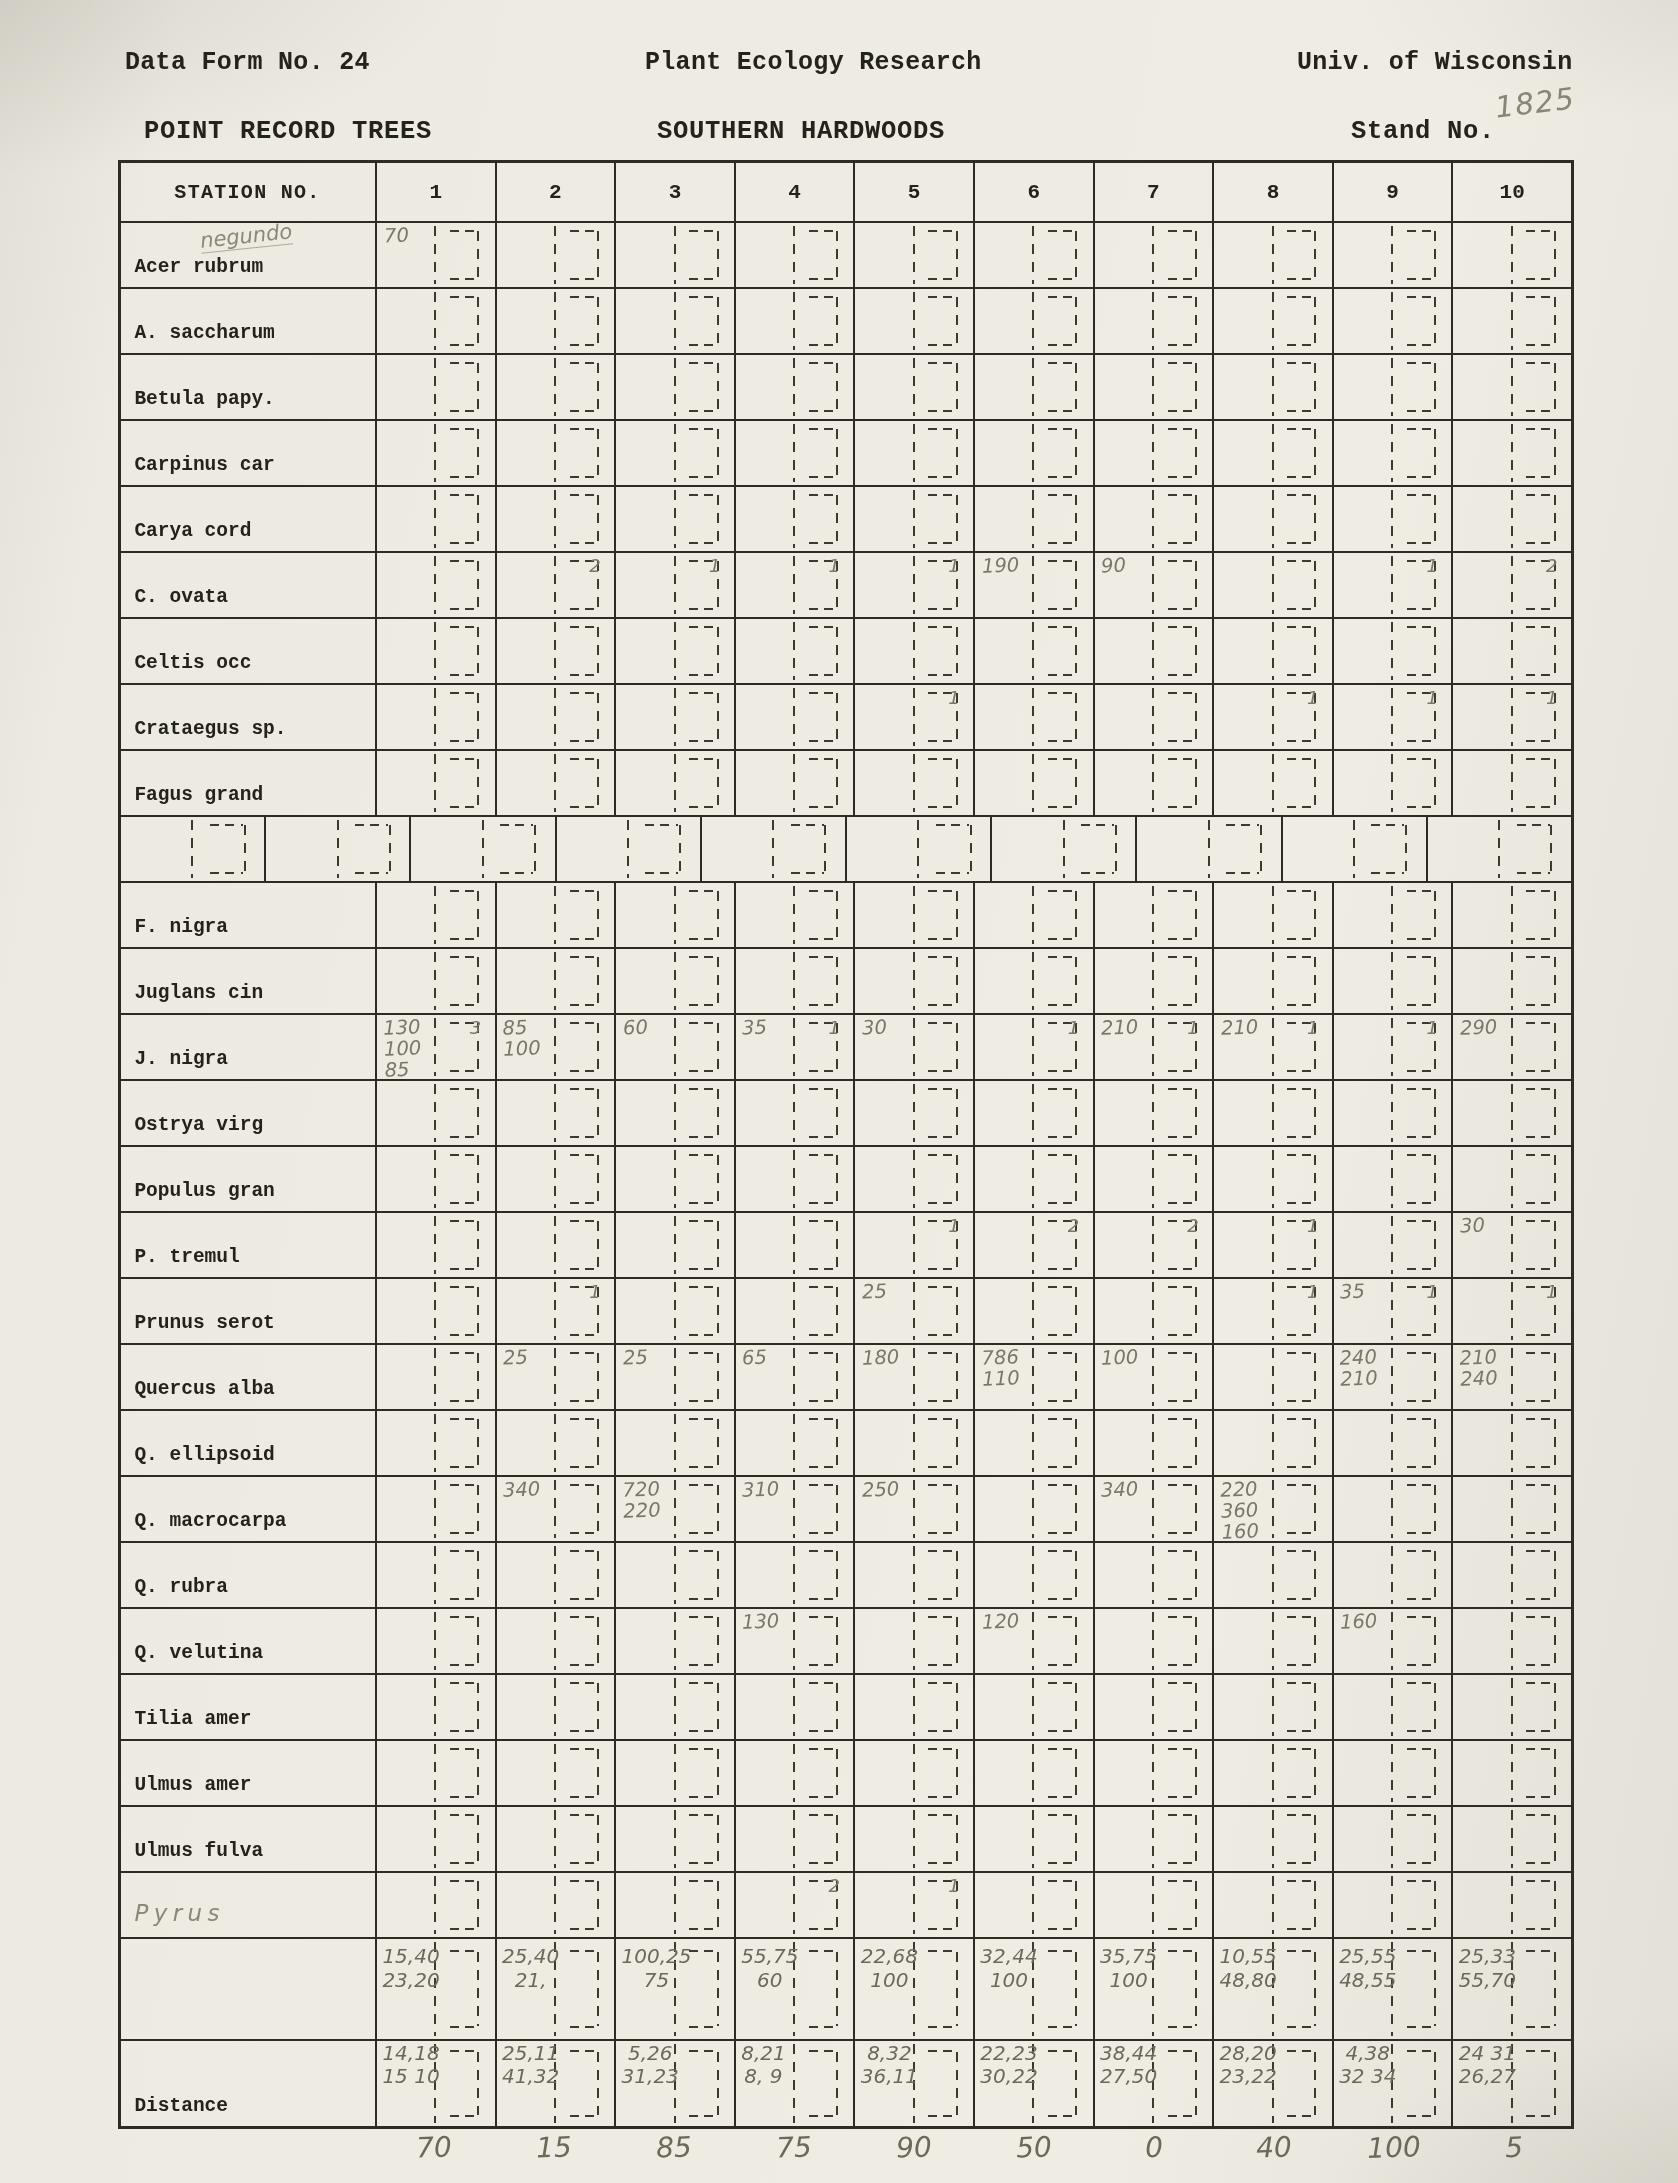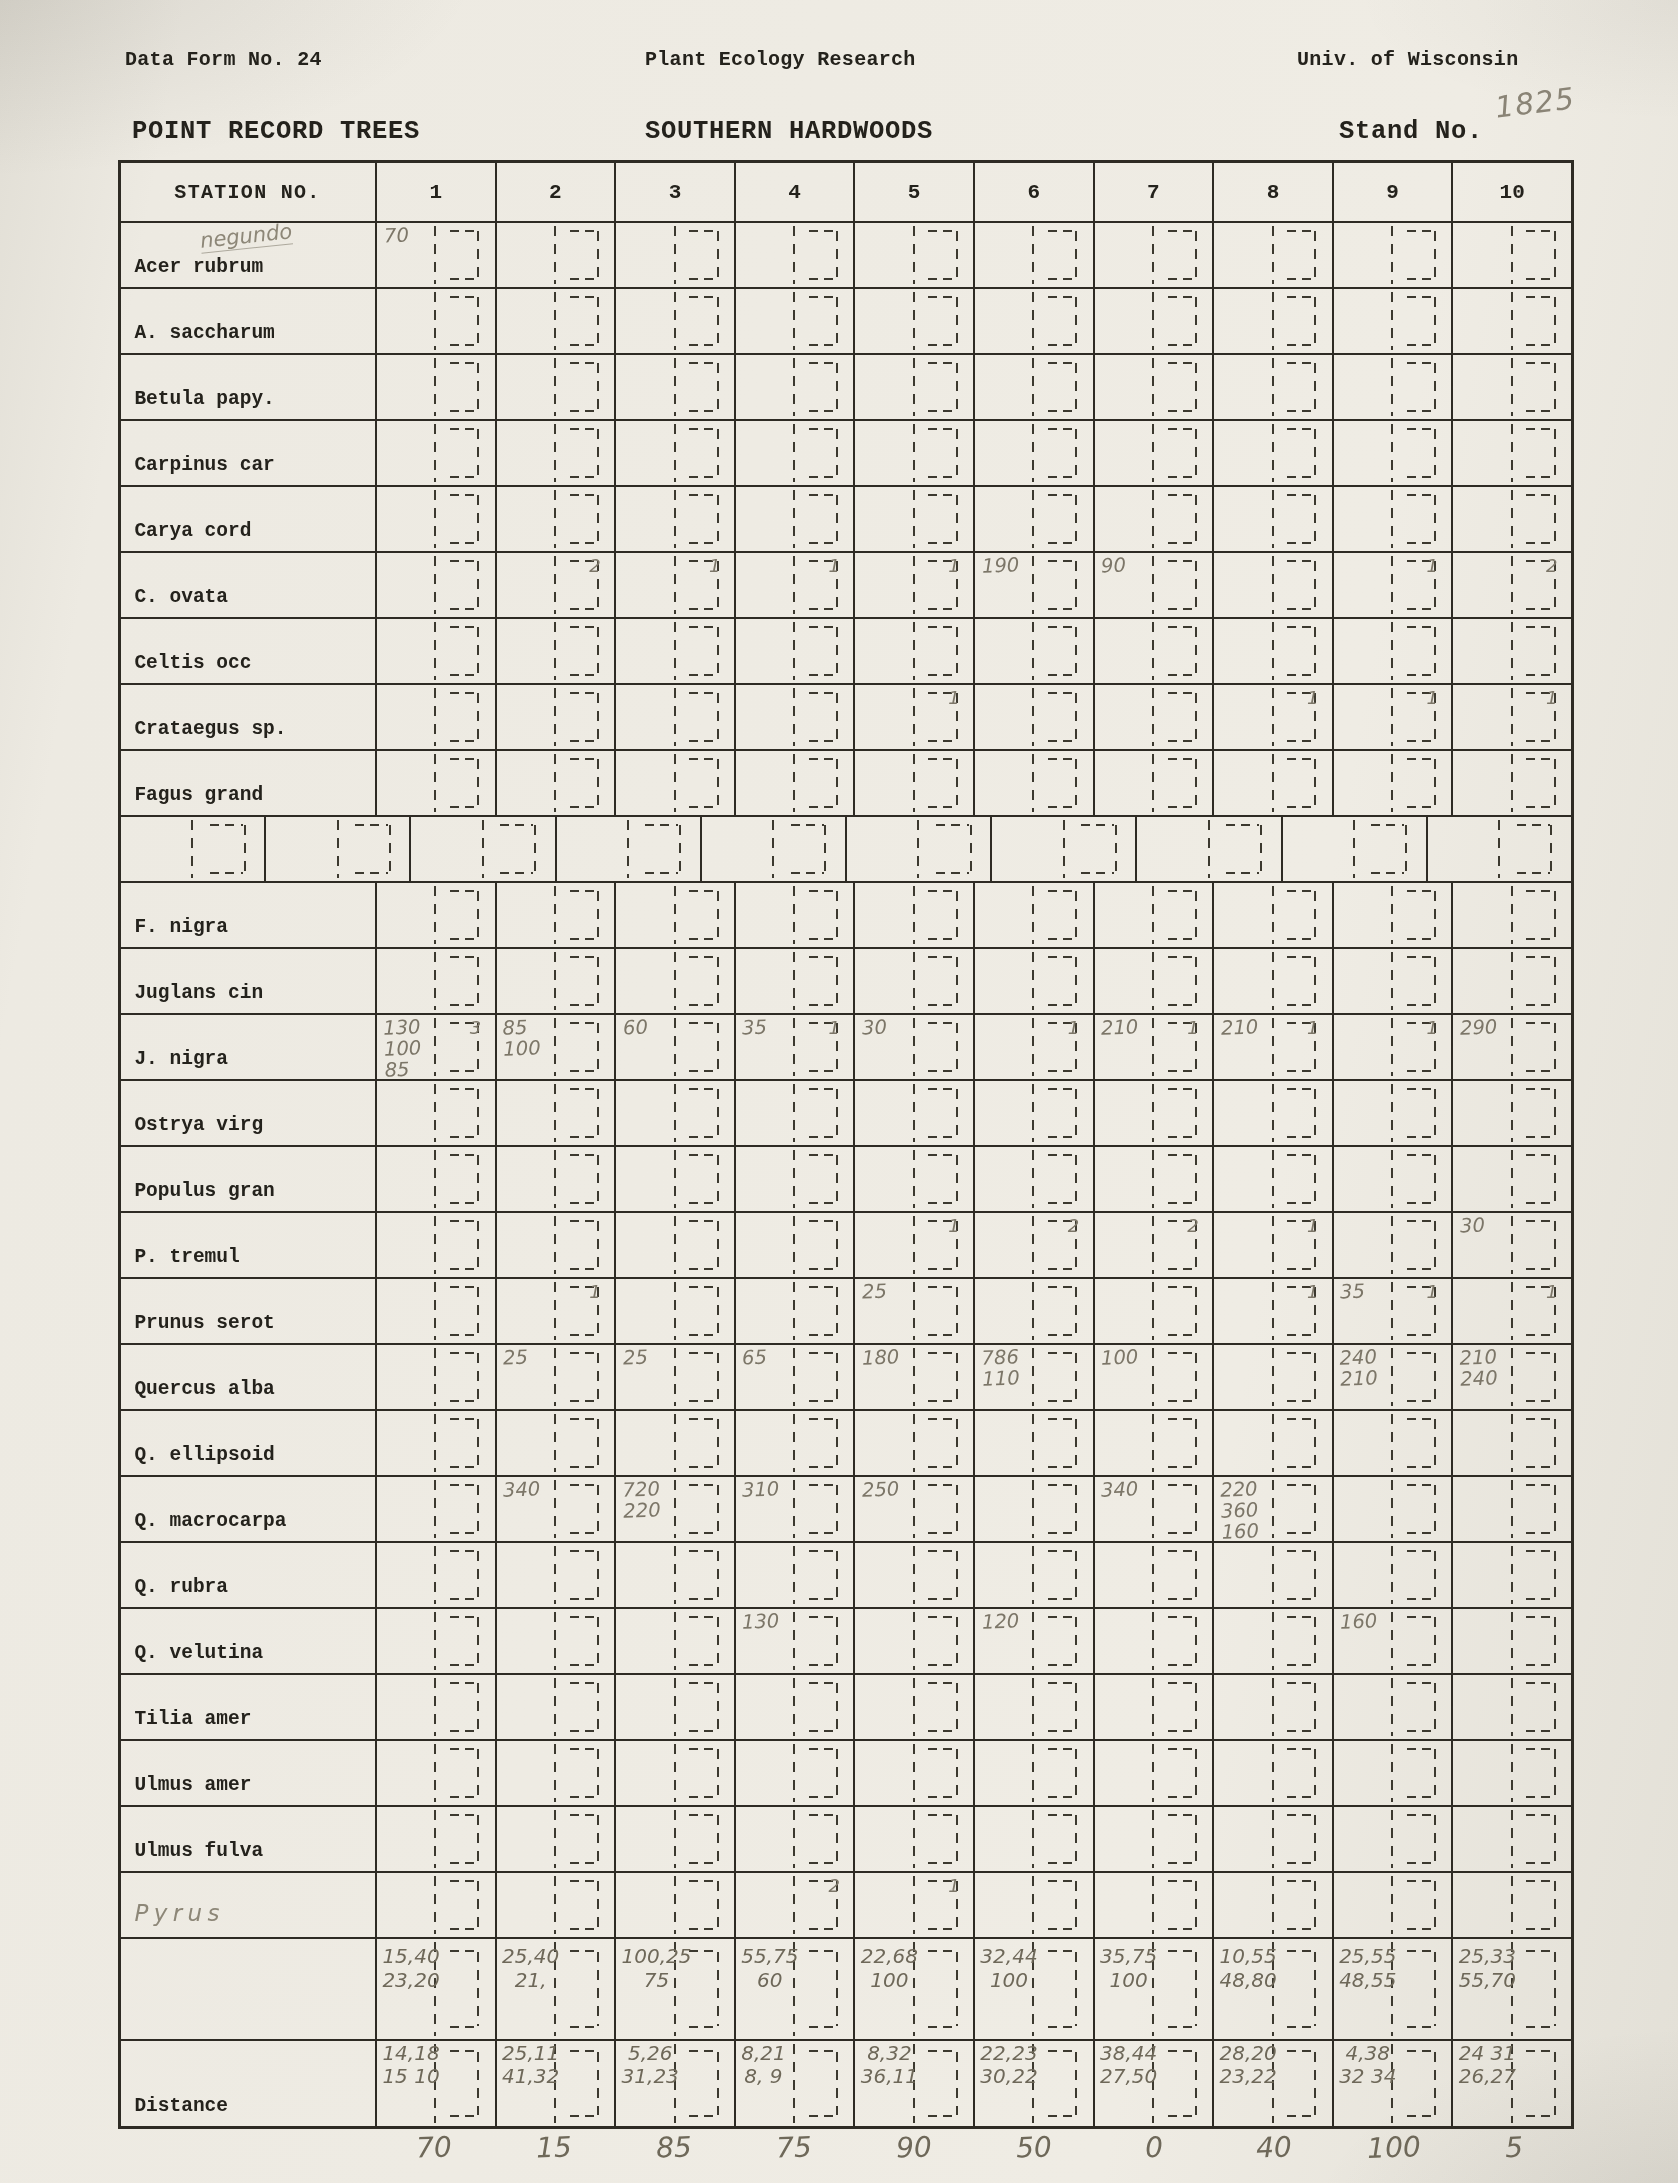--- a/index.html
+++ b/index.html
@@ -11,25 +11,25 @@
       radial-gradient(671px 335px at 102% 102%, rgba(55,50,40,.10), transparent 60%),
       radial-gradient(537px 201px at 100% 0%, rgba(55,50,40,.06), transparent 60%),
       linear-gradient(100deg,#e1ded5 0%,#edeae2 9%,#efece4 72%,#e3e0d7 100%);
     font-family:"Liberation Mono","DejaVu Sans Mono",monospace;
   }
   .typed{ color:#24221c; font-weight:700; }
   .pencil{ font-family:"DejaVu Sans","Liberation Sans",sans-serif; font-style:italic; color:#7c7668; }
   .abs{ position:absolute; }
 
   
-  .h1{ top:48px; font-size:20px; letter-spacing:0.3px; }
+  .h1{ top:48px; font-size:25px; letter-spacing:0.3px; }
   .form-no{ left:125px; }
   .research{ left:645px; }
   .univ{ left:1297px; }
-  .h2{ top:117px; font-size:25.5px; letter-spacing:0.7px; }
+  .h2{ top:117px; font-size:25.5px; letter-spacing:0.7px;margin-left:12px; }
   .title-left{ left:132px; }
   .title-center{ left:645px; }
   .stand-label{ left:1339px; }
   .stand-value{ left:1495px; top:86px; font-size:29.5px; transform:rotate(-7deg); color:#8a8476; letter-spacing:1.3px; }
 
   
   .tbl{ position:absolute; left:118px; top:160px; width:1456px;
         border:3.4px solid #2e2b24; display:flex; flex-direction:column; }
   .trow{ display:flex; border-top:2px solid #2e2b24; }
   .trow:first-child{ border-top:none; }

